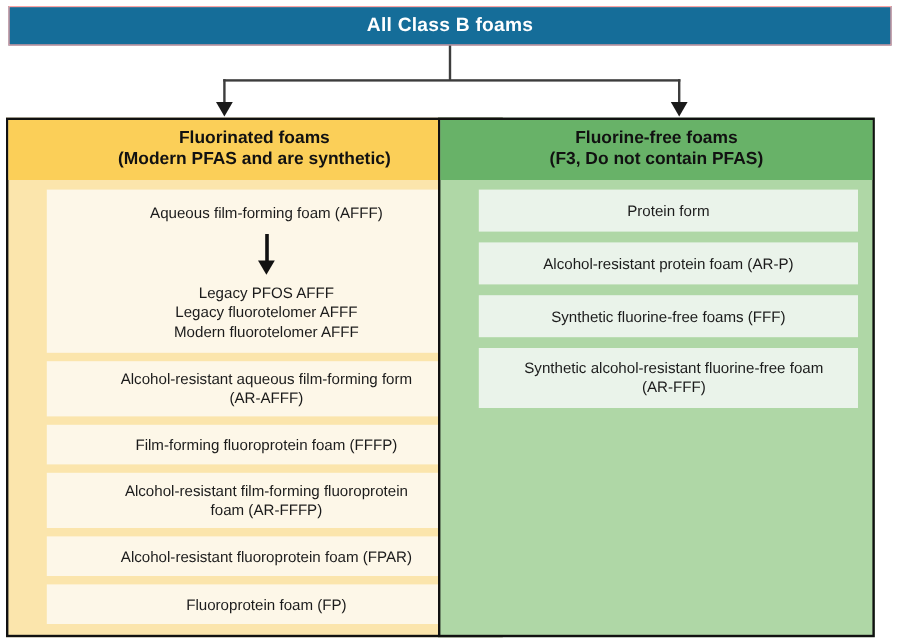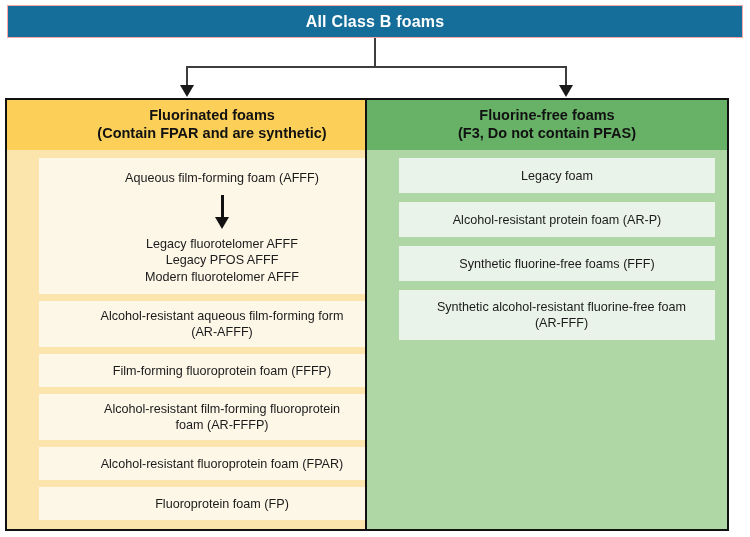--- a/index.html
+++ b/index.html
@@ -196,33 +196,33 @@
   <div class="conn conn-stem"></div>
   <div class="conn conn-bar"></div>
   <div class="conn conn-drop-left"></div>
   <div class="conn conn-drop-right"></div>
   <div class="arrowhead arrow-left"></div>
   <div class="arrowhead arrow-right"></div>
 
   <div class="panel panel-left">
     <div class="panel-header">
       <div>Fluorinated foams</div>
-      <div>(Contain FPAR and are synthetic)</div>
+      <div>(Modern PFAS and are synthetic)</div>
     </div>
     <div class="panel-body">
 
       <div class="item-card card-afff">
         <div class="afff-head">Aqueous film-forming foam (AFFF)</div>
         <div class="inner-arrow">
           <div class="shaft"></div>
             <div class="head"></div>
         </div>
         <div class="sub-list">
+          <div>Legacy PFOS AFFF</div>
           <div>Legacy fluorotelomer AFFF</div>
-          <div>Legacy PFOS AFFF</div>
           <div>Modern fluorotelomer AFFF</div>
         </div>
       </div>
 
       <div class="item-card card-h2">
         <div>Alcohol-resistant aqueous film-forming form</div>
         <div>(AR-AFFF)</div>
       </div>
 
       <div class="item-card card-h1">
@@ -246,21 +246,21 @@
   </div>
 
   <div class="panel panel-right">
     <div class="panel-header">
       <div>Fluorine-free foams</div>
       <div>(F3, Do not contain PFAS)</div>
     </div>
     <div class="panel-body">
 
       <div class="item-card card-g1">
-        <div>Legacy foam</div>
+        <div>Protein form</div>
       </div>
 
       <div class="item-card card-g1">
         <div>Alcohol-resistant protein foam (AR-P)</div>
       </div>
 
       <div class="item-card card-g1">
         <div>Synthetic fluorine-free foams (FFF)</div>
       </div>
 

